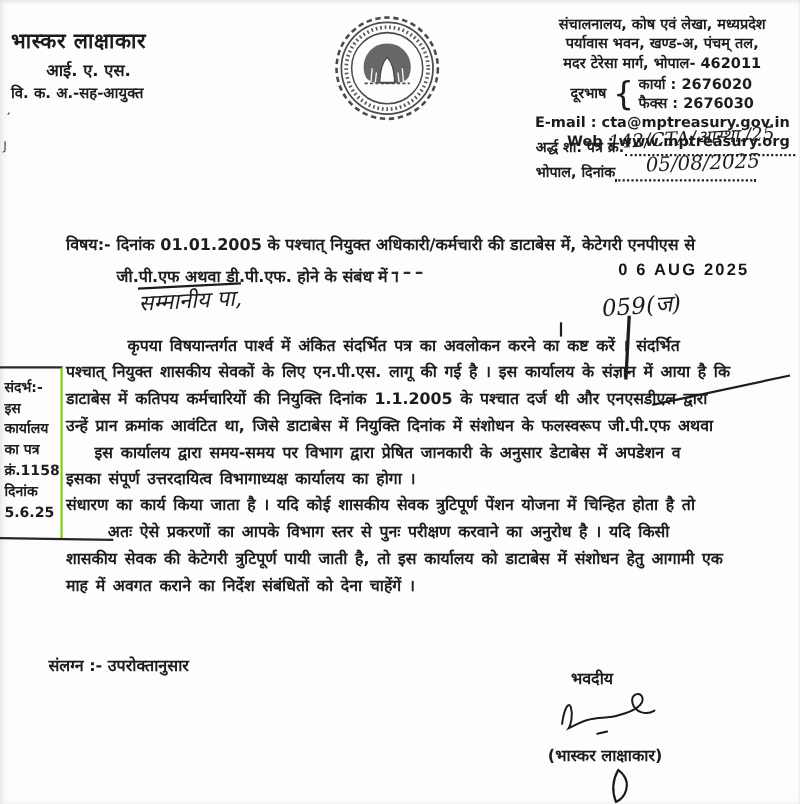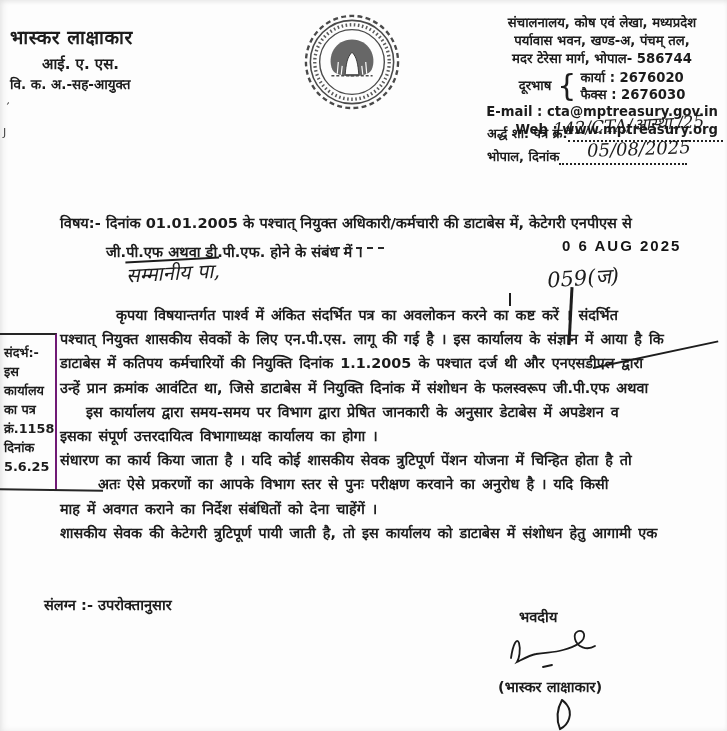--- a/index.html
+++ b/index.html
@@ -19,21 +19,21 @@
   .phone-row .brace{font-size:30px;font-weight:400;margin:0 4px 0 6px;line-height:30px;}
   .phone-col{text-align:left;font-size:13.2px;line-height:17px;}
   .office .latin{text-align:right;padding-right:6px;}
   .ref-line,.date-line{display:flex;align-items:flex-end;font-size:13px;font-weight:700;}
   .dotted{border-bottom:2px dotted #222;flex:1;height:14px;}
   .hw{font-style:italic;font-family:"DejaVu Serif",serif;white-space:nowrap;}
   
   .subject{display:flex;font-size:14.6px;font-weight:700;line-height:29px;width:640px;}
   .subject .lbl{flex:0 0 46px;}
   
-  .margin-box{width:57px;height:157px;border-top:2px solid #262626;border-right:2px solid #701a75;
+  .margin-box{width:57px;height:157px;border-top:2px solid #262626;border-right:2px solid #84cc16;
     font-size:12.8px;font-weight:700;line-height:19px;padding:8px 2px 0 4px;box-sizing:border-box;}
   .margin-bottom-line{width:103px;height:2px;background:#262626;transform:rotate(.8deg);}
   
   .bodytext{width:652px;font-size:14.4px;font-weight:600;line-height:24.2px;word-spacing:2px;}
   .bodytext .ln{white-space:nowrap;}
   .ind1{text-indent:56px;}
   .ind2{text-indent:26px;}
   .ind3{text-indent:38px;}
   
   .stamp{font-family:"Liberation Sans",sans-serif;font-weight:700;font-size:15px;letter-spacing:2px;color:#151515;}
@@ -64,21 +64,21 @@
       <path d="M30,58 C24,44 33,27 50,27 C67,27 76,44 70,58 C66,67 34,67 30,58 Z" fill="#575757" opacity="0.9"></path>
       <path d="M43,63 C44,52 45,45 50,40 C55,45 56,52 57,63 Z" fill="#fdfdfd" stroke="#3a3a3a" stroke-width="1"></path>
       <path d="M36,50 L35,62 M64,50 L65,62 M40,54 L39,63 M60,54 L61,63" stroke="#fdfdfd" stroke-width="1.2" fill="none"></path>
       <path d="M29,64 L71,64" stroke="#4a4a4a" stroke-width="1.6" stroke-dasharray="3 2"></path>
     </svg>
   </div>
 
   <div class="abs office" style="right:3px;top:14px;">
     <div>संचालनालय, कोष एवं लेखा, मध्यप्रदेश</div>
     <div>पर्यावास भवन, खण्ड-अ, पंचम् तल,</div>
-    <div>मदर टेरेसा मार्ग, भोपाल- 586744</div>
+    <div>मदर टेरेसा मार्ग, भोपाल- 462011</div>
     <div class="phone-row">
       <span>दूरभाष</span>
       <span class="brace">{</span>
       <span class="phone-col">
         <div>कार्या : 2676020</div>
         <div>फैक्स : 2676030</div>
       </span>
     </div>
     <div class="latin">E-mail : cta@mptreasury.gov.in</div>
     <div class="latin">Web : www.mptreasury.org</div>
@@ -128,22 +128,22 @@
 
   <div class="abs bodytext" style="left:60px;top:303px;">
     <div class="ln ind1">कृपया विषयान्तर्गत पार्श्व में अंकित संदर्भित पत्र का अवलोकन करने का कष्ट करें । संदर्भित</div>
     <div class="ln">पश्चात् नियुक्त शासकीय सेवकों के लिए एन.पी.एस. लागू की गई है । इस कार्यालय के संज्ञान में आया है कि</div>
     <div class="ln">डाटाबेस में कतिपय कर्मचारियों की नियुक्ति दिनांक 1.1.2005 के पश्चात दर्ज थी और एनएसडीएल द्वारा</div>
     <div class="ln">उन्हें प्रान क्रमांक आवंटित था, जिसे डाटाबेस में नियुक्ति दिनांक में संशोधन के फलस्वरूप जी.पी.एफ अथवा</div>
     <div class="ln ind2">इस कार्यालय द्वारा समय-समय पर विभाग द्वारा प्रेषित जानकारी के अनुसार डेटाबेस में अपडेशन व</div>
     <div class="ln">इसका संपूर्ण उत्तरदायित्व विभागाध्यक्ष कार्यालय का होगा ।</div>
     <div class="ln">संधारण का कार्य किया जाता है । यदि कोई शासकीय सेवक त्रुटिपूर्ण  पेंशन योजना में चिन्हित होता है तो</div>
     <div class="ln ind3">अतः ऐसे प्रकरणों का आपके विभाग स्तर से पुनः परीक्षण करवाने का अनुरोध है । यदि किसी</div>
+    <div class="ln">शासकीय सेवक की केटेगरी त्रुटिपूर्ण पायी जाती है, तो इस कार्यालय को डाटाबेस में संशोधन हेतु आगामी एक</div>
     <div class="ln">माह में अवगत कराने का निर्देश संबंधितों को देना चाहेंगें ।</div>
-    <div class="ln">शासकीय सेवक की केटेगरी त्रुटिपूर्ण पायी जाती है, तो इस कार्यालय को डाटाबेस में संशोधन हेतु आगामी एक</div>
   </div>
 
   <div class="abs closing-text" style="left:44px;top:594px;">संलग्न :- उपरोक्तानुसार</div>
   <div class="abs closing-text" style="left:519px;top:606px;">भवदीय</div>
 
   <div class="abs" style="left:505px;top:622px;width:100px;height:50px;">
     <svg width="100" height="50" viewBox="0 0 100 50">
       <path d="M6,36 C8,22 12,15 14,21 C16,28 14,37 12,40 C18,37 25,33 31,32 C41,30 49,31 58,28 C70,25 81,19 79,12 C77,6 68,9 70,17 C72,25 82,29 90,24" fill="none" stroke="#1b1b1b" stroke-width="1.8" stroke-linecap="round"></path>
       <path d="M38,45 L47,43" stroke="#1b1b1b" stroke-width="1.8" stroke-linecap="round"></path>
     </svg>

